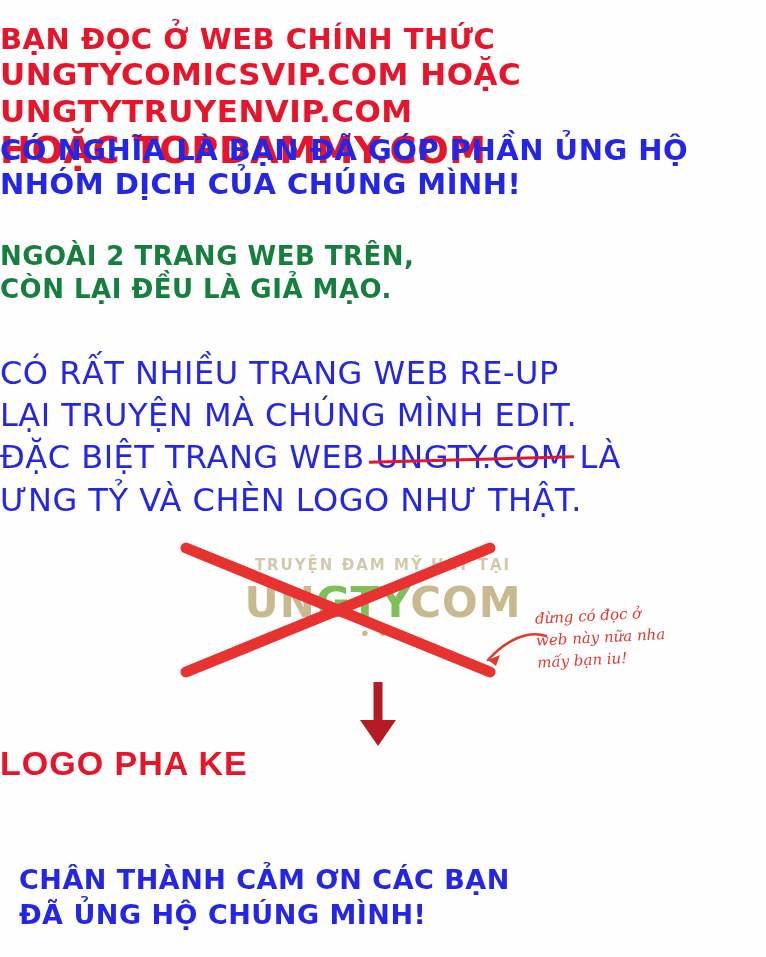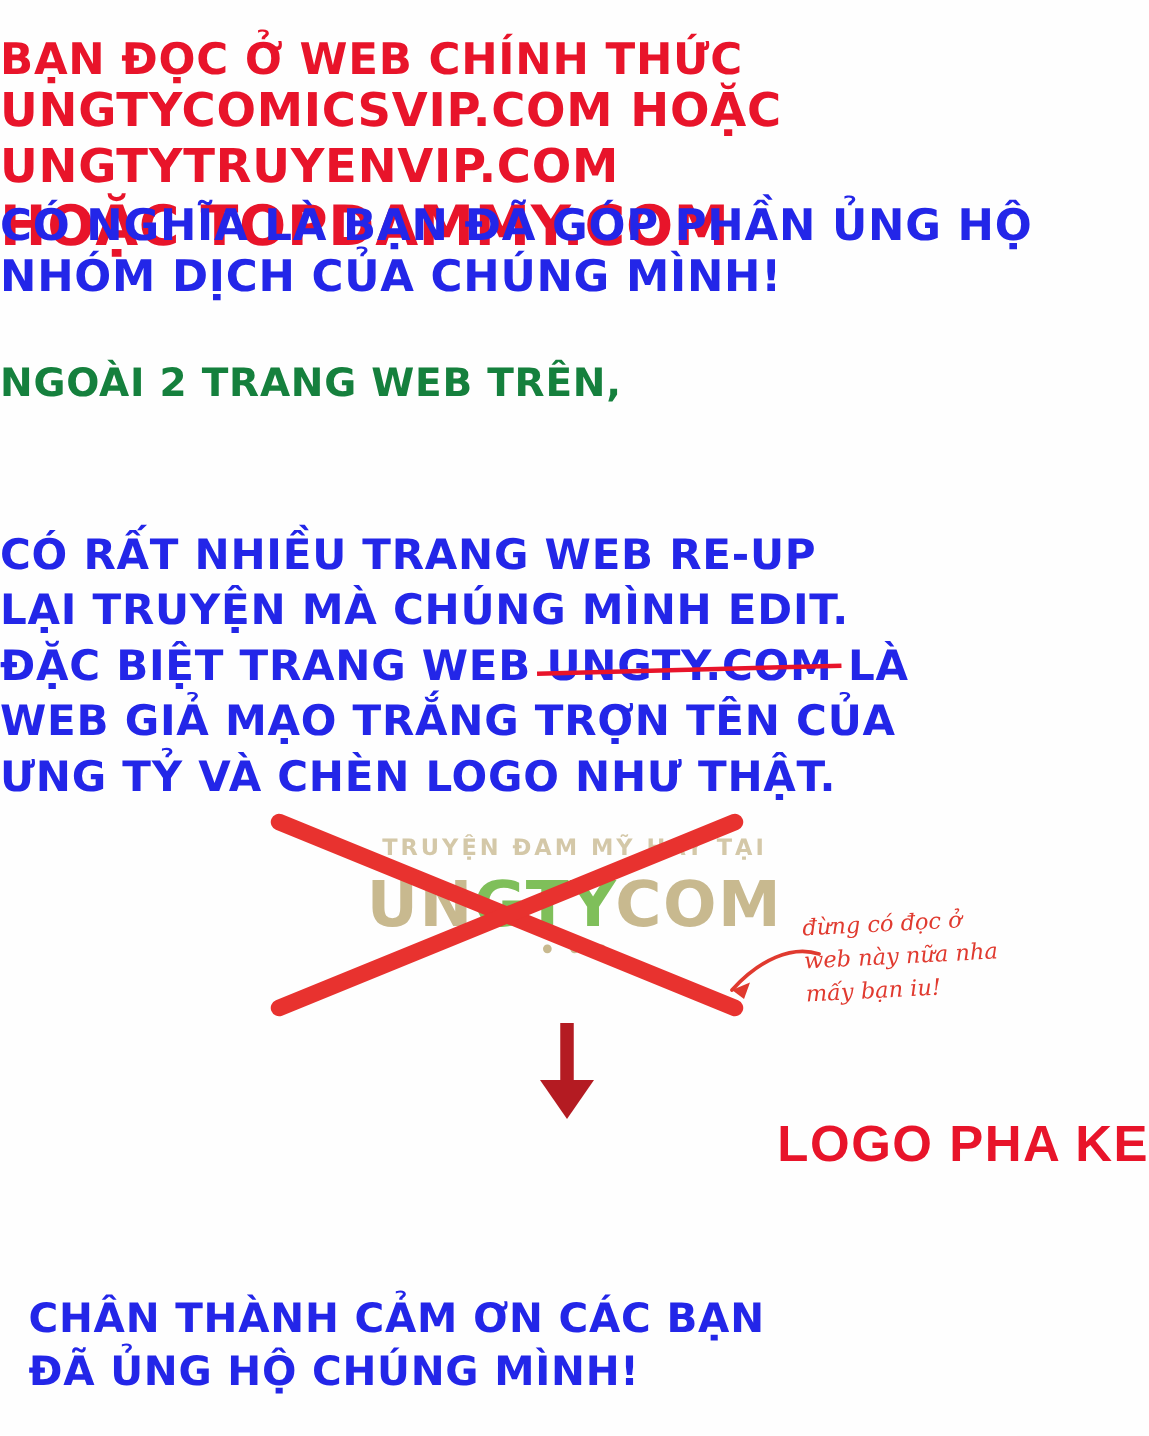--- a/index.html
+++ b/index.html
@@ -65,22 +65,22 @@
     text-transform: uppercase;
     line-height: 1.25;
   }
 
   .para-3 {
     position: absolute;
     top: 352px;
     left: 0;
     width: 766px;
     color: #2326e8;
-    font-size: 28px;
-    font-weight: bold;
+    font-size: 32px;
+    font-weight: normal;
     text-transform: uppercase;
     line-height: 1.32;
   }
   .strike-word {
     position: relative;
     display: inline-block;
     color: #2326e8;
   }
   .strike-word::after {
     content: "";
@@ -164,21 +164,21 @@
     left: 348px;
     width: 60px;
     height: 70px;
   }
 
   .logo-pha-ke {
     position: absolute;
     top: 744px;
     left: 0;
     width: 766px;
-    text-align: right;
+    text-align: left;
     color: #e8142a;
     font-size: 34px;
     font-weight: bold;
     letter-spacing: 1px;
     font-family: "Liberation Sans", sans-serif;
   }
 
   .thanks {
     position: absolute;
     top: 862px;
@@ -203,31 +203,31 @@
     <div class="l3">hoặc topdammy.com</div>
   </div>
 
   <div class="notice-blue block">
     <div>Có nghĩa là bạn đã góp phần ủng hộ</div>
     <div>nhóm dịch của chúng mình!</div>
   </div>
 
   <div class="para-2 block">
     <div>Ngoài 2 trang web trên,</div>
+    <div>còn lại đều là giả mạo.</div>
   </div>
 
   <div class="para-3 block">
     <div>Có rất nhiều trang web re-up</div>
     <div>lại truyện mà chúng mình edit.</div>
     <div>
       <span>Đặc biệt trang web</span>
       <span class="strike-word">ungty.com</span>
       <span>là</span>
     </div>
-    <div>web giả mạo trắng trợn tên của</div>
     <div>ưng tỷ và chèn logo như thật.</div>
   </div>
 
   <div class="fake-logo-wrap">
     <div class="fake-logo-top">Truyện đam mỹ hay tại</div>
     <div class="fake-logo-main">
       <span class="fl-a">UN</span><span class="fl-b">GTY</span><span class="fl-c">COM</span>
     </div>
     <div class="fake-logo-dots">• • •</div>
   </div>

